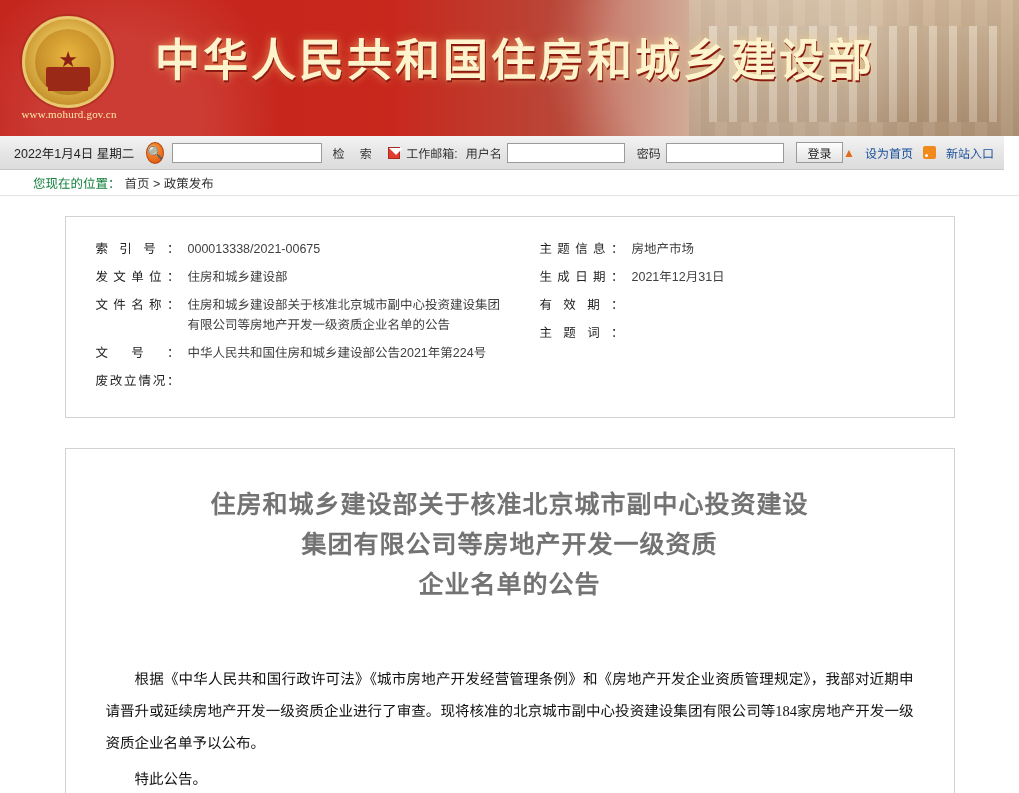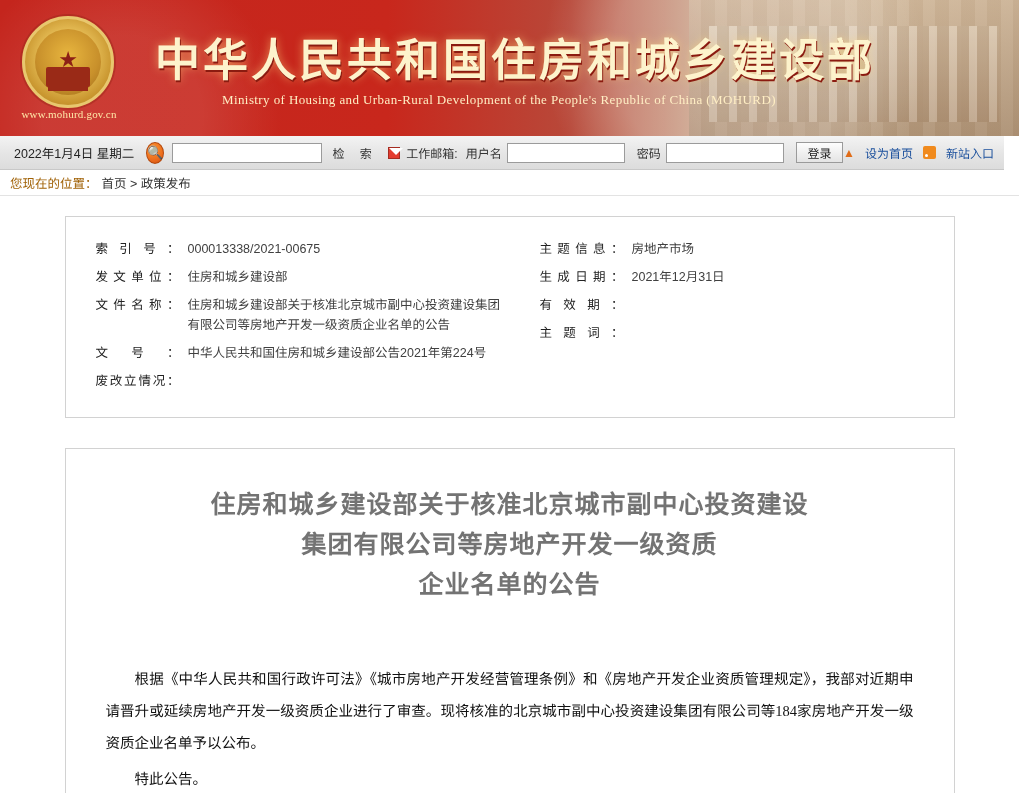--- a/index.html
+++ b/index.html
@@ -216,21 +216,21 @@
   .breadcrumb-bar {
     width: 1019px;
     height: 26px;
     display: flex;
     align-items: center;
     padding-left: 10px;
     font-size: 12.5px;
     border-bottom: 1px solid #e3e3e3;
     background: #fff;
   }
-  .breadcrumb-label { color: #a16207; margin-right: 4px; }
+  .breadcrumb-label { color: #15803d; margin-right: 4px; margin-left: 23px; }
   .breadcrumb-path { color: #333; }
 
   
   .content-area {
     width: 1019px;
     background: #fff;
     padding-top: 20px;
   }
   .meta-box {
     margin: 0 auto;
@@ -299,21 +299,20 @@
   <div class="masthead">
     <div class="photo-right"></div>
     <div class="photo-left"></div>
     <div class="emblem">
       <div class="inner"></div>
       <div class="star">★</div>
       <div class="gate"></div>
     </div>
     <div class="site-url">www.mohurd.gov.cn</div>
     <div class="mast-title">中华人民共和国住房和城乡建设部</div>
-    <div class="mast-subtitle">Ministry of Housing and Urban-Rural Development of the People's Republic of China (MOHURD)</div>
   </div>
 
   <div class="toolbar">
     <span class="date">2022年1月4日 星期二</span>
     <span class="search-btn-icon">🔍</span>
     <input class="search-input" type="text" value="" style="">
     <span class="search-label">检 索</span>
     <span class="mail-icon"></span>
     <span class="mail-text">工作邮箱:</span>
     <span class="user-label">用户名</span>

